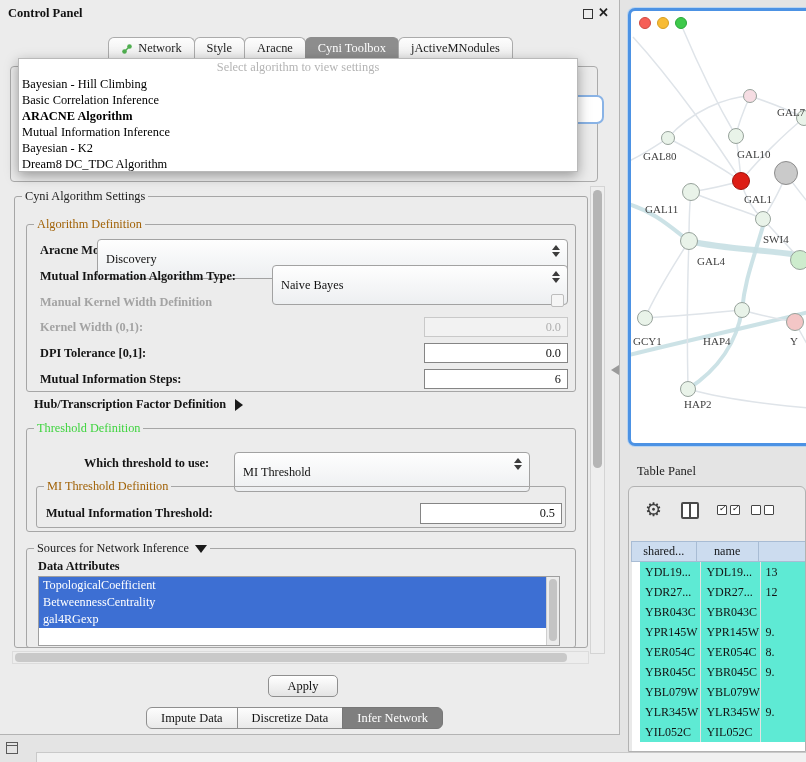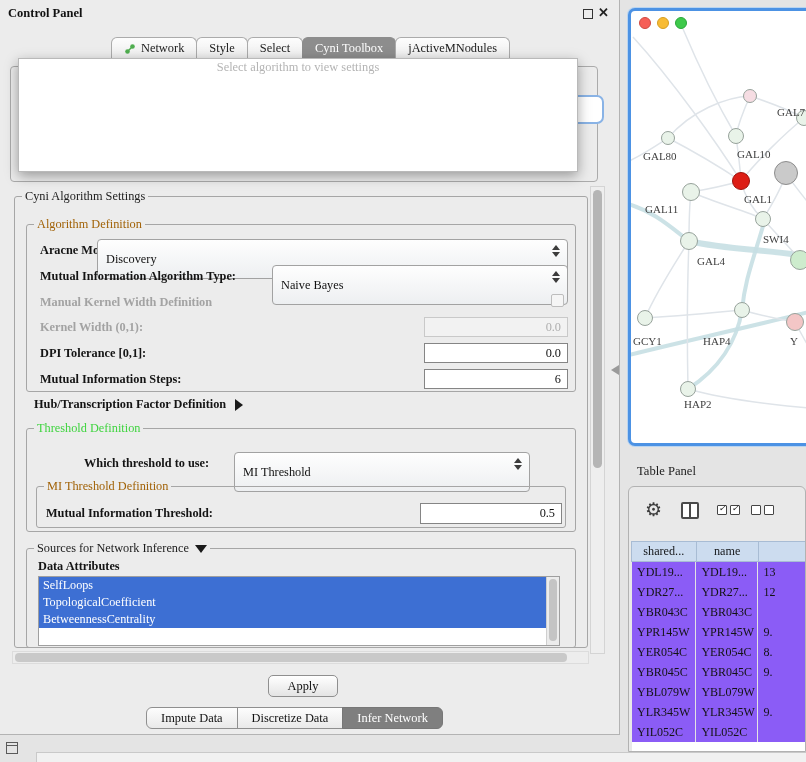--- a/index.html
+++ b/index.html
@@ -135,21 +135,21 @@
   #tp-columns::after{content:"";position:absolute;left:6px;top:0;width:2px;height:100%;background:#4a4a4a;}
   .cbpair{position:absolute;top:18px;display:flex;gap:3px;}
   #tp-checks{left:88px;} #tp-unchecks{left:122px;}
   .cb{width:10px;height:10px;border:1.5px solid #454545;border-radius:1px;background:#fff;position:relative;}
   .cb.checked::after{content:"✓";position:absolute;left:0.5px;top:-3px;font-size:9px;color:#222;}
   #tp-table{position:absolute;left:3px;top:54px;width:175px;}
   #tp-head{display:flex;}
   .th{height:21px;background:#ccdcef;border:1px solid #a8bcd4;margin-left:-1px;font-size:12.2px;
     display:flex;align-items:center;justify-content:center;color:#15171a;overflow:hidden;white-space:nowrap;}
   #tp-body{background:#fff;min-height:192px;}
-  .tr{display:flex;height:20px;background:#8b5cf6;}
+  .tr{display:flex;height:20px;background:#5eead4;margin-left:8px;}
   .td{font-size:12px;color:#131313;display:flex;align-items:center;padding-left:5px;
     border-right:1px solid #e3e3e3;overflow:hidden;white-space:nowrap;}
   .c0{width:80px;} .c1{width:77px;} .c2{width:60px;}
 
   
   #bottom-strip{position:absolute;left:36px;top:752px;width:770px;height:10px;background:#f1f1f1;
     border-top:1px solid #c9c9c9;border-left:1px solid #c9c9c9;z-index:30;}
   #mini-window-icon{position:absolute;left:6px;top:742px;width:12px;height:12px;border:1px solid #5a5a5a;}
   #mini-window-icon::after{content:"";position:absolute;left:0;top:2px;width:100%;height:1px;background:#5a5a5a;}
   #divider-arrow{position:absolute;left:611px;top:365px;width:0;height:0;
@@ -173,35 +173,43 @@
             <circle cx="3.5" cy="8.5" r="2.3" fill="#4fae4f"></circle>
             <circle cx="8.5" cy="3.5" r="2.3" fill="#4fae4f"></circle>
             <line x1="4.5" y1="7.5" x2="7.5" y2="4.5" stroke="#4fae4f" stroke-width="1.4"></line>
           </svg>
           <span>Network</span>
         </div>
         <div class="tab">
           <span>Style</span>
         </div>
         <div class="tab">
-          <span>Select</span>
+          <span>Aracne</span>
         </div>
         <div class="tab sel">
           <span>Cyni Toolbox</span>
         </div>
         <div class="tab">
           <span>jActiveMNodules</span>
         </div>
       </div>
 
     <div id="bg-groupbox-fragment"></div>
     <div id="combo-fragment"></div>
 
     <div id="algo-popup">
       <div id="algo-placeholder">Select algorithm to view settings</div>
+      <div id="dropdown-list">
+          <div class="dd-item">Bayesian - Hill Climbing</div>
+          <div class="dd-item">Basic Correlation Inference</div>
+          <div class="dd-item sel">ARACNE Algorithm</div>
+          <div class="dd-item">Mutual Information Inference</div>
+          <div class="dd-item">Bayesian - K2</div>
+          <div class="dd-item">Dream8 DC_TDC Algorithm</div>
+        </div>
     </div>
 
     <div id="settings-group" class="group"></div>
     <span id="t-settings" class="gtitle dark">Cyni Algorithm Settings</span>
 
     <div id="algdef-group" class="group"></div>
     <span id="t-algdef" class="gtitle blue">Algorithm Definition</span>
 
     <span id="l-aracne" class="flabel">Aracne Mode:</span>
     <div id="combo-aracne" class="combo">
@@ -258,23 +266,23 @@
 
     <div id="sources-group" class="group"></div>
     <span id="t-sources" class="gtitle dark">
       <span>Sources for Network Inference</span>
       <i class="tri-down"></i>
     </span>
 
     <span id="l-dataattr" class="flabel">Data Attributes</span>
     <div id="attr-list">
       <div id="attr-items">
-          <div class="attr-item sel">SelfLoops</div>
           <div class="attr-item sel">TopologicalCoefficient</div>
           <div class="attr-item sel">BetweennessCentrality</div>
+          <div class="attr-item sel">gal4RGexp</div>
         </div>
       <div id="attr-scroll">
         <div id="attr-thumb"></div>
       </div>
     </div>
 
     <div id="vscroll">
       <div id="vscroll-thumb"></div>
     </div>
     <div id="hscroll">

